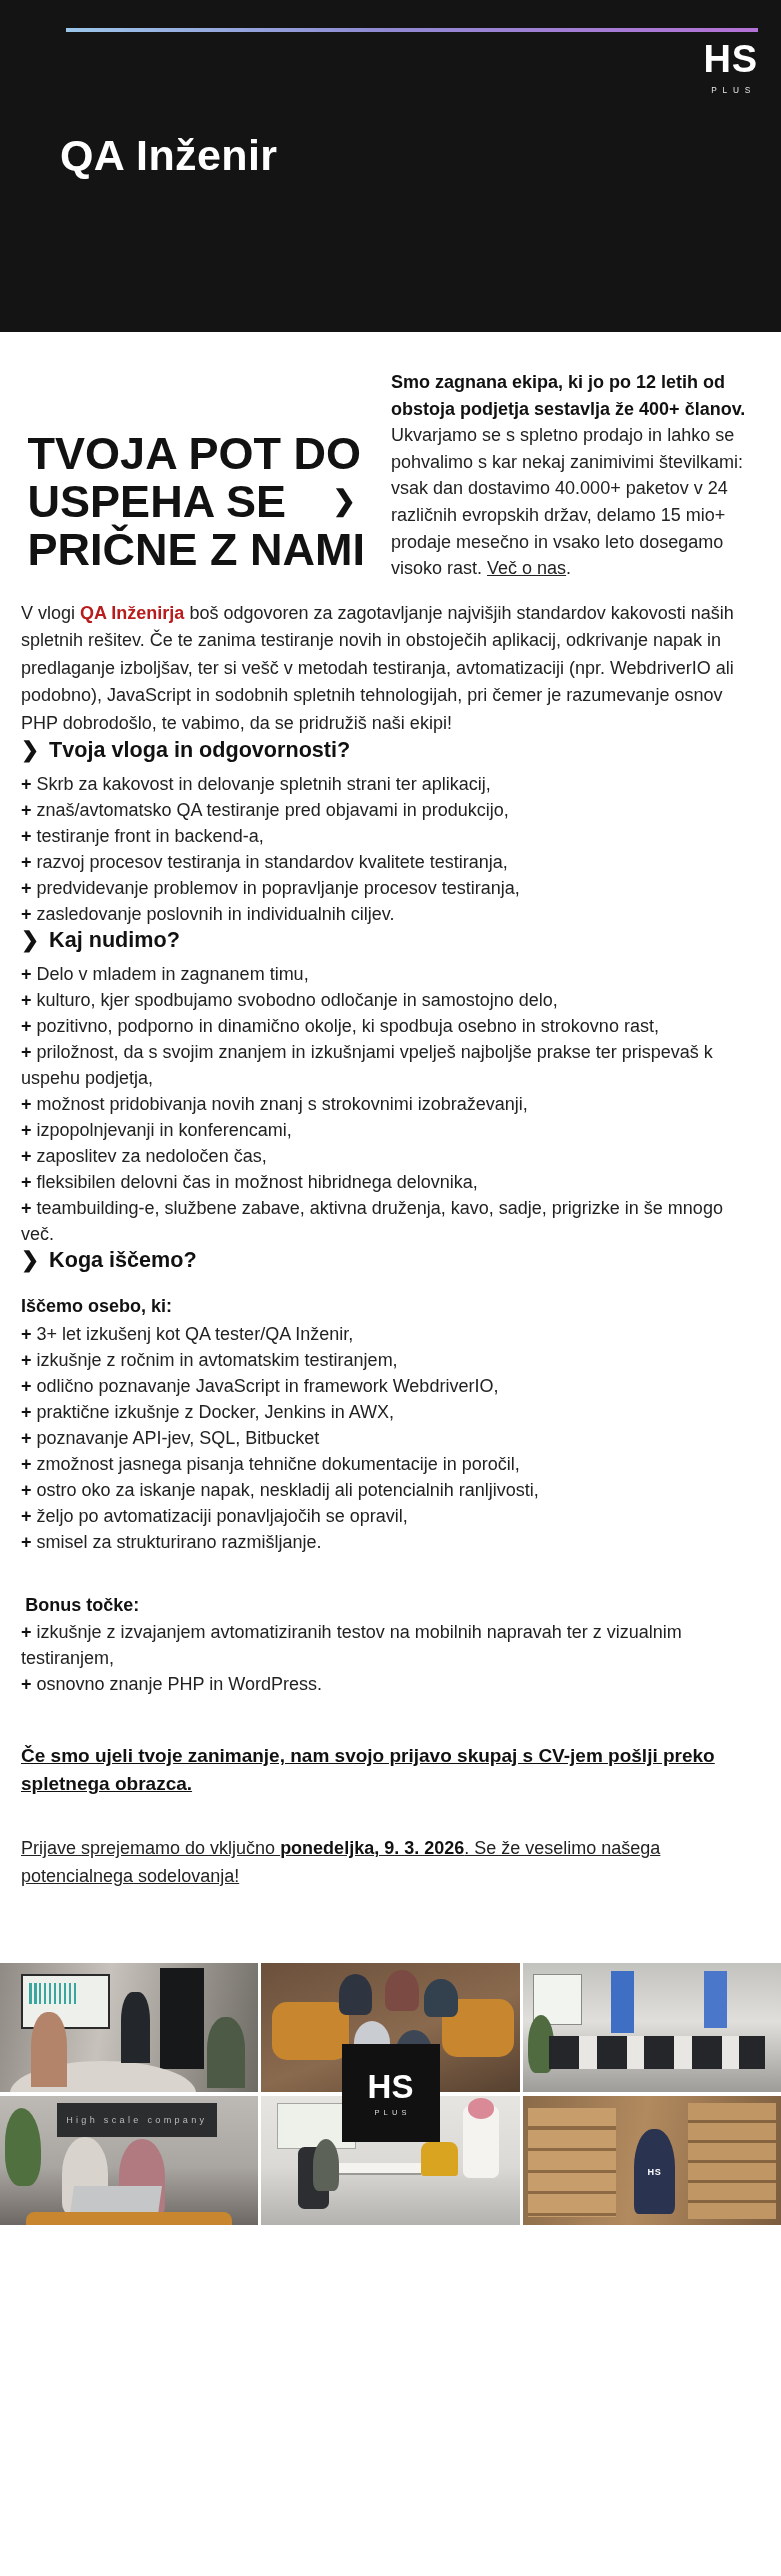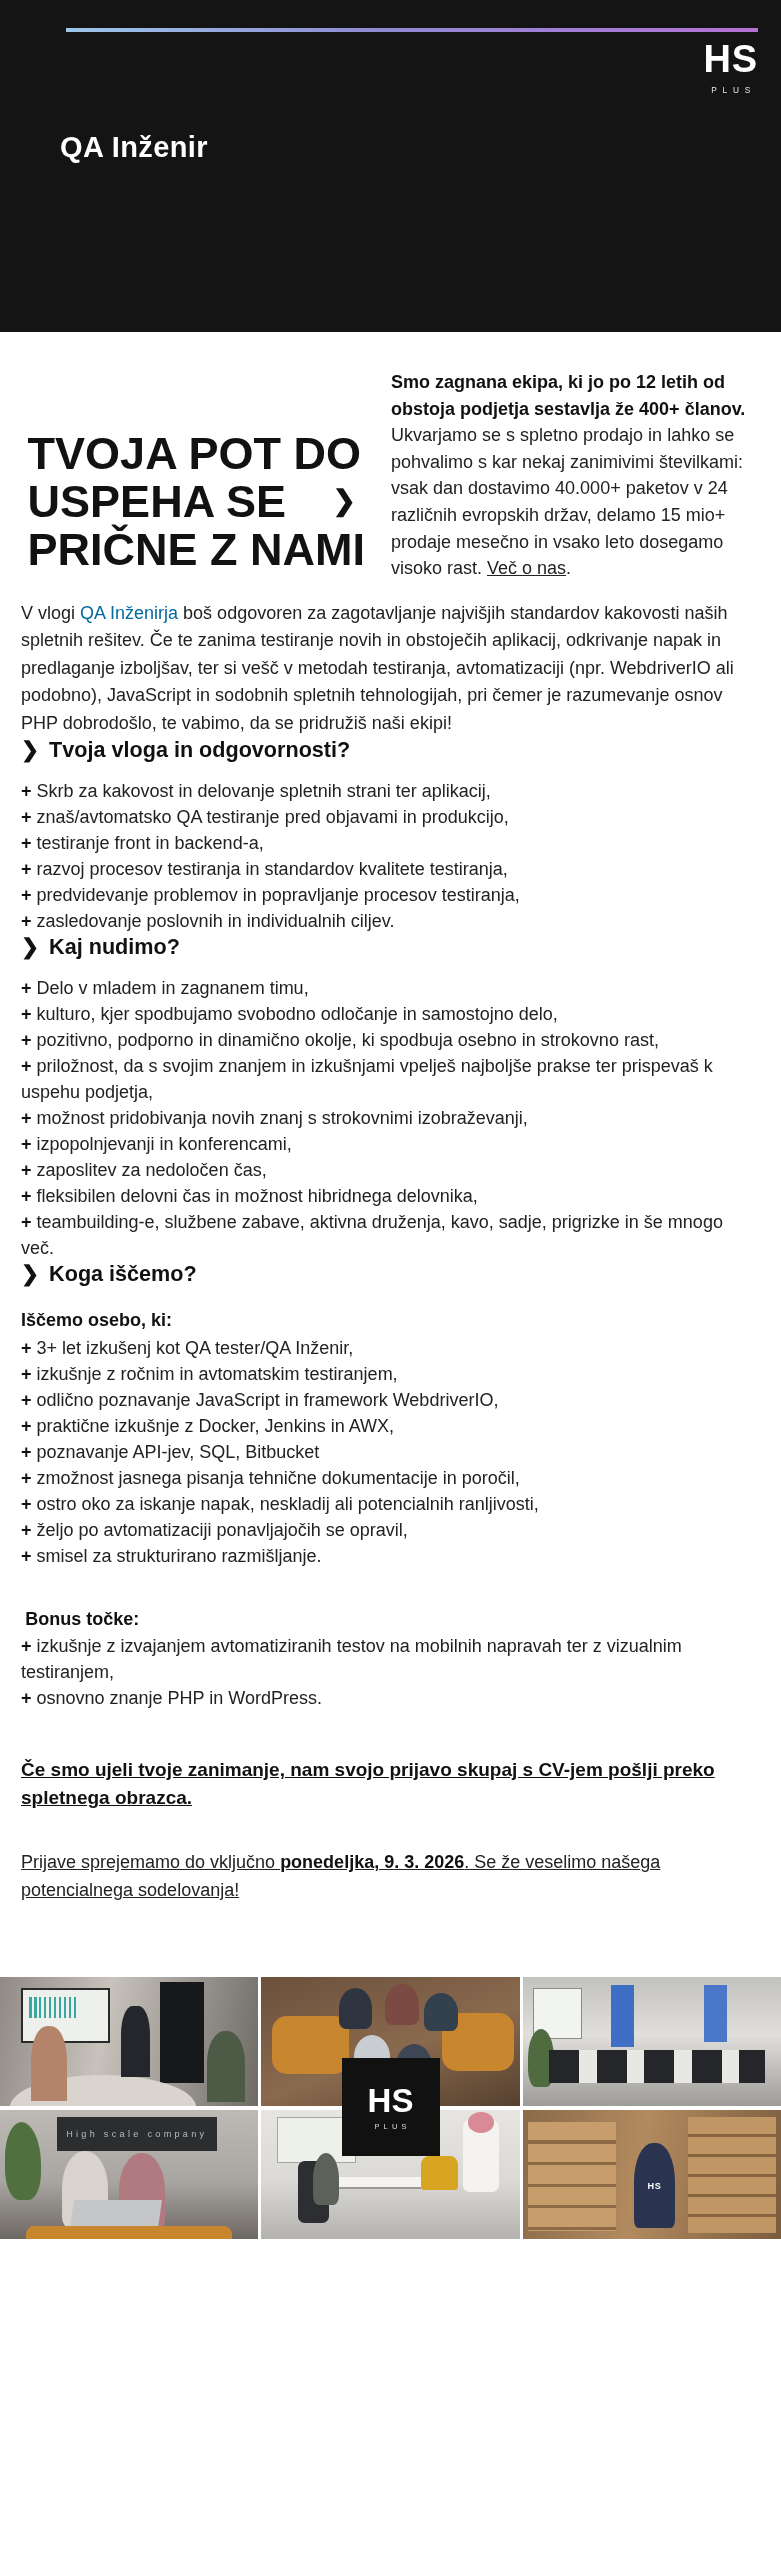--- a/index.html
+++ b/index.html
@@ -5,44 +5,44 @@
   html,body{margin:0;padding:0;background:#ffffff;}
   body{width:781px;font-family:"Liberation Sans",sans-serif;color:#1d1d1f;}
 
   
   .header{position:relative;height:332px;background:#141414;}
   .grad-line{position:absolute;left:66px;top:28px;width:692px;height:4.2px;
     background:linear-gradient(90deg,#9cc6ea 0%,#8f8ad2 45%,#b472d6 100%);}
   .logo{position:absolute;right:23px;top:40px;text-align:center;color:#fff;}
   .logo .logo-main{font-size:38px;font-weight:700;letter-spacing:0.8px;line-height:38px;}
   .logo .logo-sub{font-size:8.3px;letter-spacing:5.8px;color:#e8e8e8;margin-top:6.6px;padding-left:5.8px;}
-  .page-title{position:absolute;left:60px;top:131px;color:#ffffff;font-size:29px;font-weight:800;letter-spacing:0.4px;}
+  .page-title{position:absolute;left:60px;top:131px;color:#ffffff;font-size:43px;font-weight:800;letter-spacing:0.4px;}
 
   
   .content{padding:0 26.6px 0 21px;}
 
   .hero{display:flex;margin-top:37px;}
   .hero-left{width:370px;position:relative;flex:none;}
   .hero-heading{margin:61px 0 0 6.6px;font-size:45px;line-height:48px;font-weight:800;color:#121212;}
   .hero-arrow{position:absolute;right:35px;top:115px;font-size:28px;font-weight:900;color:#121212;}
   .hero-right{flex:1;font-size:18px;line-height:26.6px;color:#222;}
   .hero-right strong{font-weight:800;color:#111;text-align:center;}
   a.link{color:#222;text-decoration:underline;cursor:pointer;}
 
   .question{margin-top:58px;font-size:19px;line-height:28px;font-weight:800;color:#111;}
   .role-intro{margin-top:18.3px;font-size:18px;line-height:27.4px;color:#222;}
-  .role-intro strong{font-weight:400;color:#0369a1;}
+  .role-intro strong{font-weight:700;color:#b91c1c;}
 
   h2.sec{margin:0;font-size:21.6px;font-weight:800;color:#111;}
   .sec .chev{margin-right:10px;font-weight:900;}
   .sec1{margin-top:28px;}
   .sec2{margin-top:45px;}
   .sec3{margin-top:53px;}
 
-  ul.plist{list-style:none;margin:15px 0 0 0;padding:0;font-size:18px;line-height:26px;color:#222;}
+  ul.plist{list-style:none;margin:8px 0 0 0;padding:0;font-size:18px;line-height:26px;color:#222;}
   ul.plist li{margin:0;}
   .plus{font-weight:800;color:#111;margin-right:5px;}
 
   .seek-intro{margin-top:20px;font-size:18px;line-height:26px;font-weight:800;color:#111;}
   ul.seek-list{margin-top:1.7px;}
 
   .bonus-heading{margin-top:37px;padding-left:4.2px;font-size:18px;line-height:26px;font-weight:800;color:#111;}
   ul.bonus-list{margin-top:1.7px;}
 
   .cta{margin-top:45px;font-size:19px;line-height:28px;font-weight:800;color:#111;

